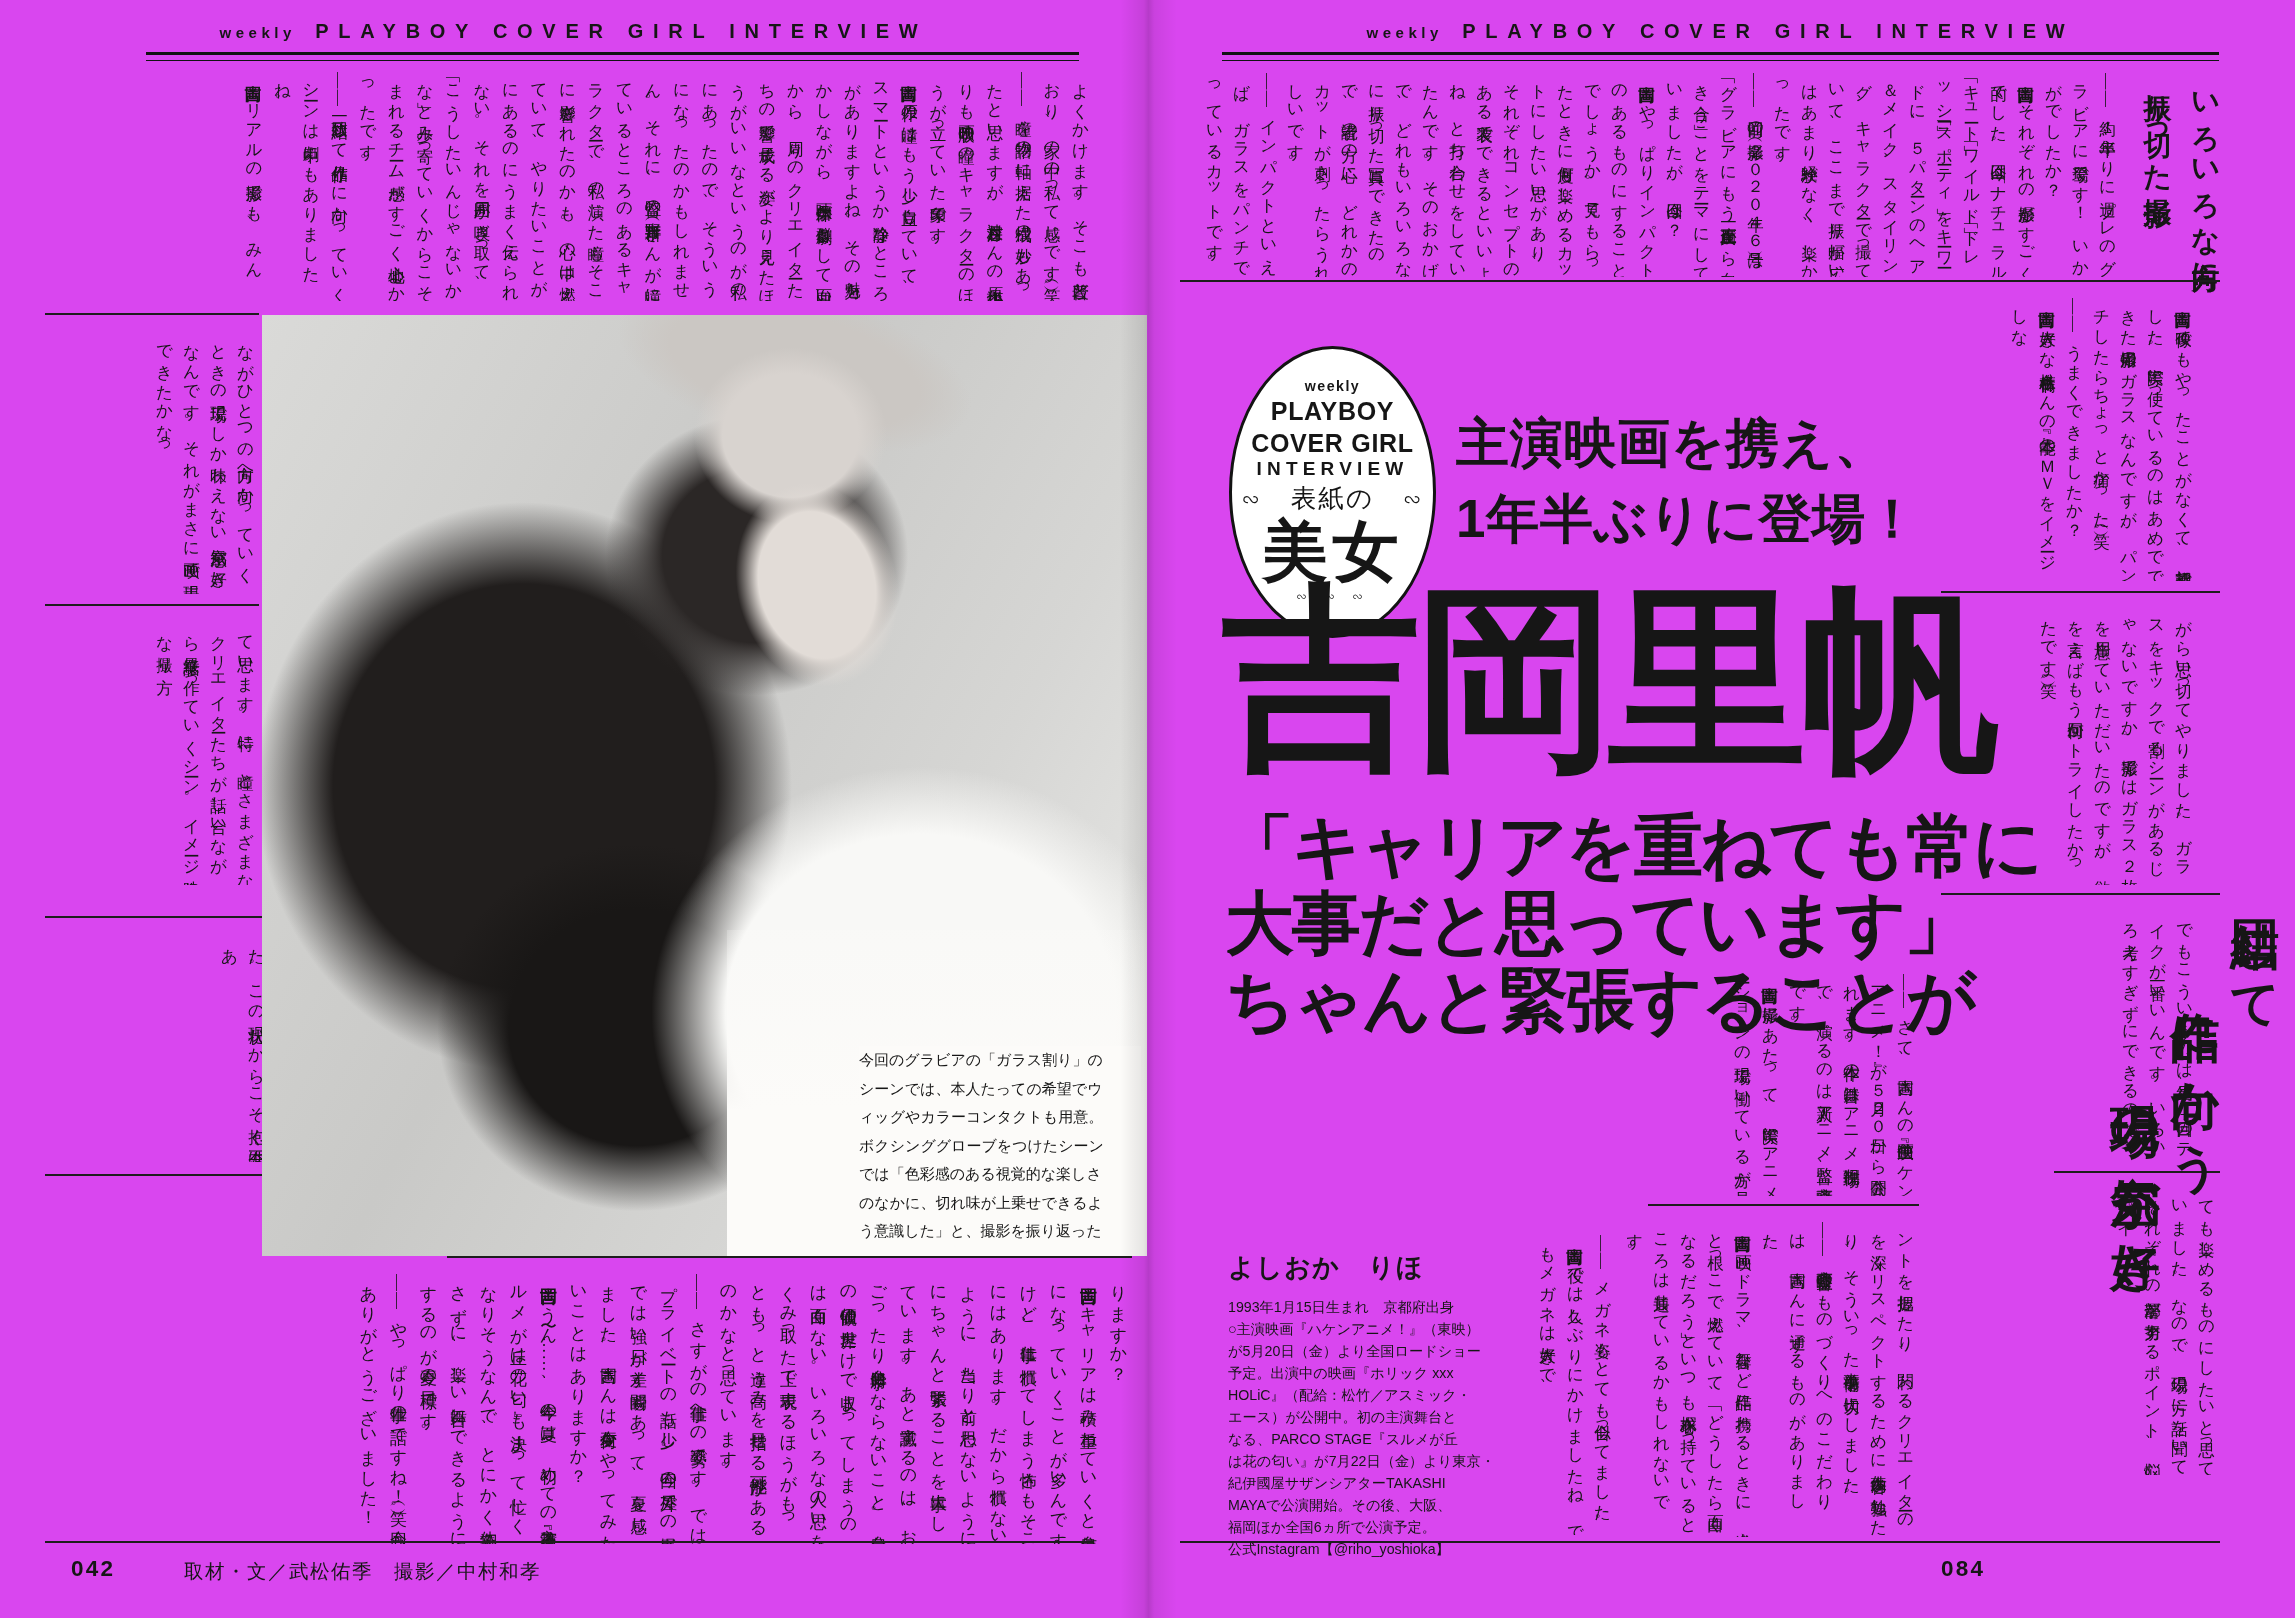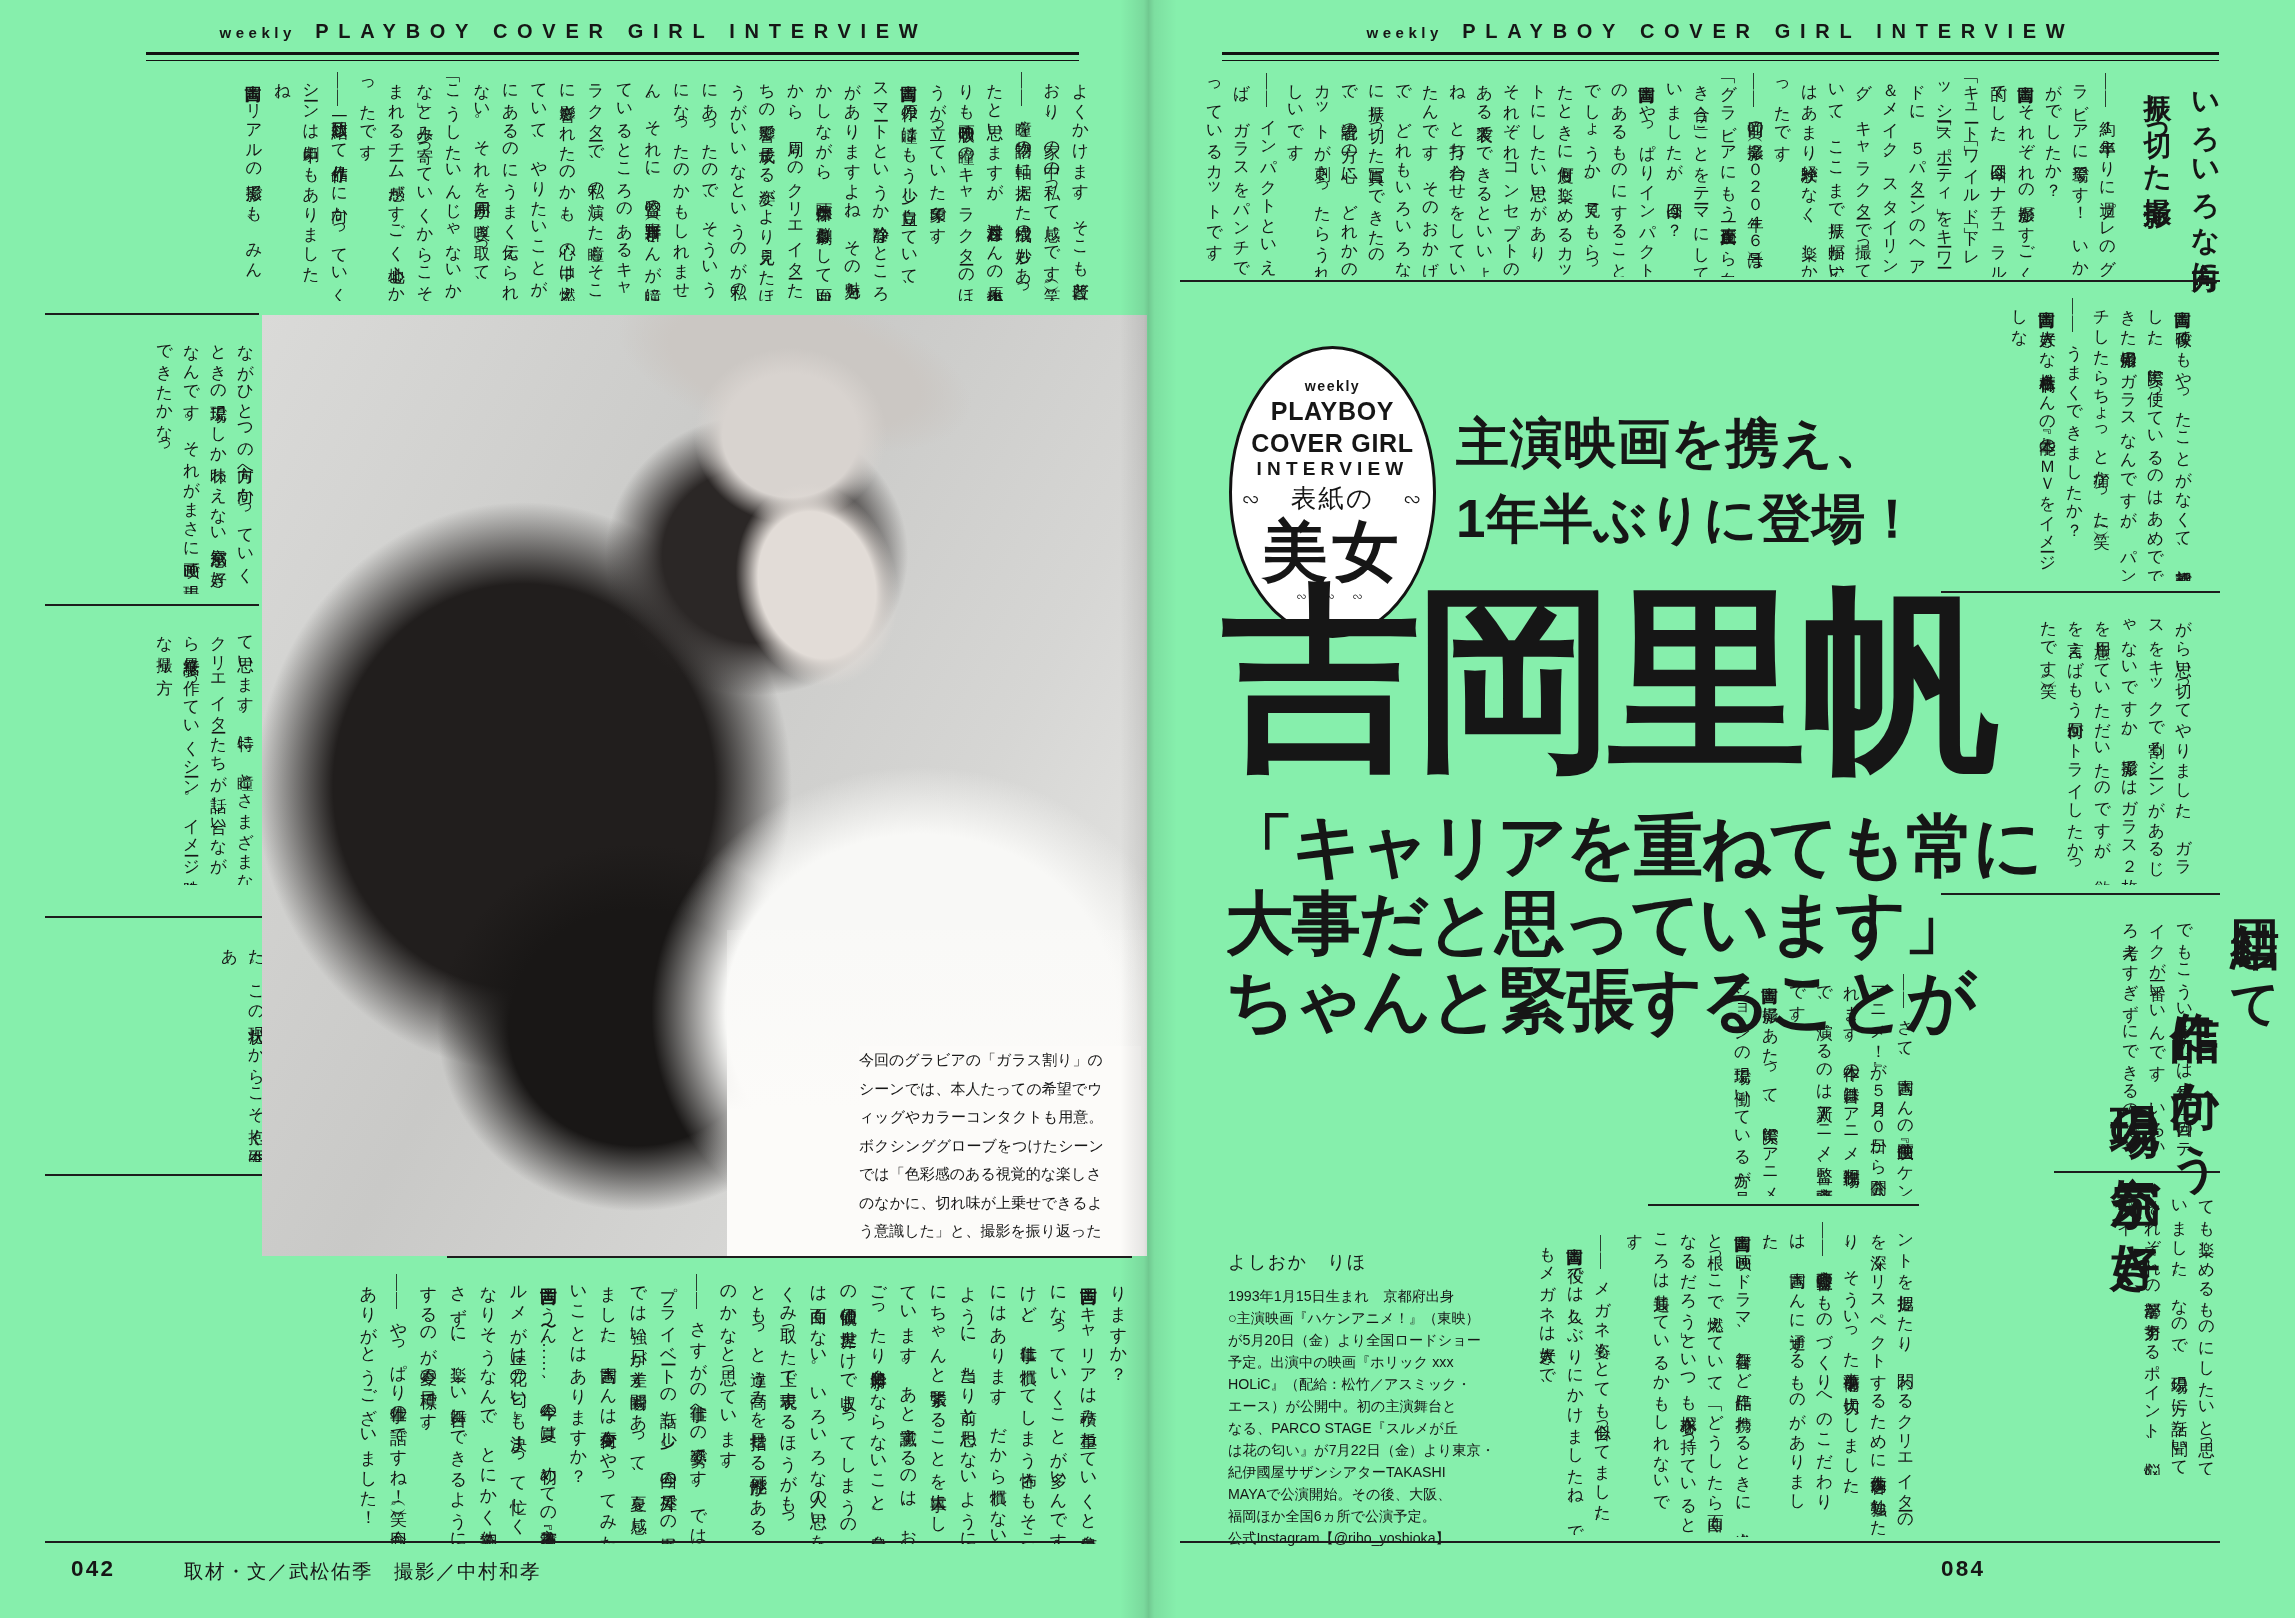--- a/index.html
+++ b/index.html
@@ -1,16 +1,16 @@
 <!DOCTYPE html>
 <html lang="ja" style="font-size:12px"><head>
 <meta charset="utf-8">
 <style>
   html,body{margin:0;padding:0;background:#e8e7e4;}
-  #spread{position:relative;width:2295px;height:1619px;background:#86efac;overflow:hidden;
+  #spread{position:relative;width:2295px;height:1619px;background:#d946ef;overflow:hidden;
           font-family:"Liberation Serif",serif;color:#161616;}
   .page{position:absolute;top:0;height:1619px;width:1147px;}
   #page-085{left:0;} #page-084{left:1147px;}
 
   
   .hdr{position:absolute;top:19.5px;left:0;width:100%;text-align:center;
        font-family:"Liberation Sans",sans-serif;font-weight:700;white-space:nowrap;}
   .hdr .wk{font-size:15px;letter-spacing:4.5px;margin-right:19.5px;}
   .hdr .ttl{font-size:20px;letter-spacing:9.7px;}
   .hdr-rule{position:absolute;height:5.2px;border-top:3px solid #121212;border-bottom:1.5px solid #121212;}
@@ -79,21 +79,21 @@
   
   #kicker{position:absolute;left:309px;top:405px;font-family:"Liberation Sans",sans-serif;
      font-weight:700;font-size:53px;line-height:76px;letter-spacing:0.7px;white-space:nowrap;}
   #name{position:absolute;left:75px;top:567px;font-family:"Liberation Sans",sans-serif;
      font-weight:700;font-size:199px;line-height:225px;letter-spacing:-6px;white-space:nowrap;}
   #quote{position:absolute;left:78px;top:808px;font-family:"Liberation Sans",sans-serif;
      font-weight:700;font-size:69px;line-height:77px;letter-spacing:-2.2px;white-space:nowrap;}
   #lead{position:absolute;left:81px;top:1049px;font-family:"Liberation Sans",sans-serif;
      font-weight:700;font-size:18px;line-height:29px;white-space:nowrap;}
   #profile{position:absolute;left:81px;top:1250px;font-family:"Liberation Sans",sans-serif;}
-  #profile .pname{font-size:18px;font-weight:400;margin-bottom:10.5px;letter-spacing:1.5px;}
+  #profile .pname{font-size:26px;font-weight:700;margin-bottom:10.5px;letter-spacing:1.5px;}
   #profile .ln{font-size:14.2px;line-height:22px;white-space:nowrap;}
 
   
   #caption{position:absolute;left:859px;top:1046px;width:282px;background:#fcfbf9;
      font-family:"Liberation Sans",sans-serif;font-size:15px;line-height:28.5px;white-space:nowrap;}
 
   
   .pn{position:absolute;top:1556px;font-family:"Liberation Sans",sans-serif;font-weight:700;
       font-size:22.5px;letter-spacing:2.2px;}
   #pn-085{left:71px;} #pn-084{left:794px;}

